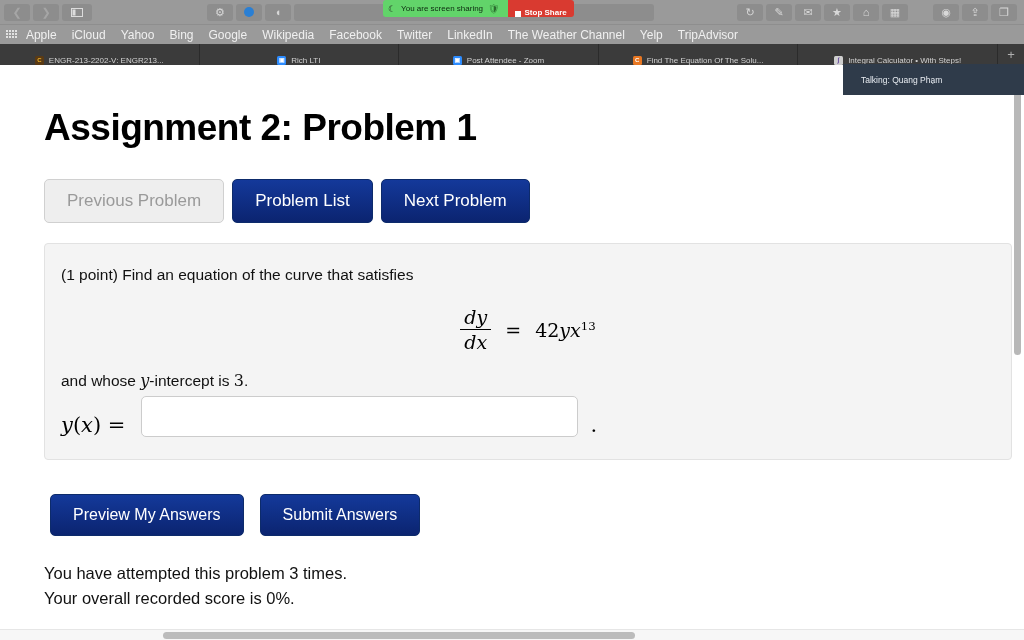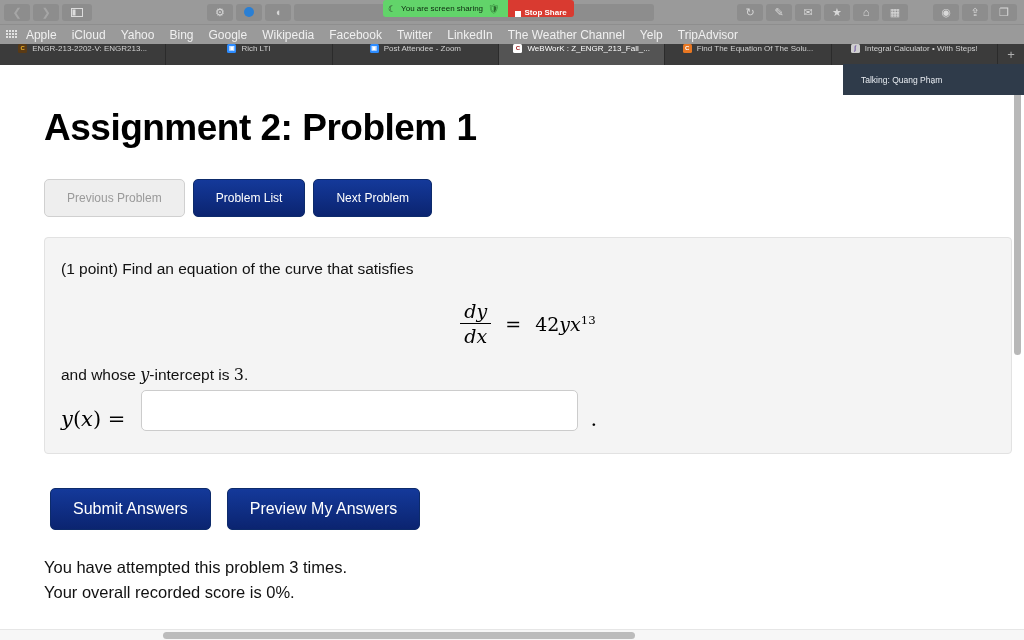--- a/index.html
+++ b/index.html
@@ -104,21 +104,21 @@
 
   .tab-bar {
     height: 21px;
     background: #3b3b3b;
     display: flex;
     align-items: stretch;
   }
   .tab {
     flex: 1;
     display: flex;
-    align-items: flex-start;
+    align-items: flex-end;
     justify-content: center;
     gap: 5px;
     font-size: 8px;
     color: #d2d2d2;
     border-right: 1px solid #2b2b2b;
     overflow: hidden;
     white-space: nowrap;
     padding: 0 4px;
   }
   .tab.active { background: #545454; color: #ffffff; }
@@ -173,21 +173,21 @@
     color: #000;
     letter-spacing: -0.5px;
     padding: 42px 0 0 44px;
   }
   .nav-row {
     display: flex;
     gap: 8px;
     padding: 30px 0 0 44px;
   }
   .btn {
-    font-size: 12px;
+    font-size: 17px;
     border-radius: 5px;
     padding: 11px 22px;
     border: 1px solid #0d2b6b;
     background: linear-gradient(to bottom, #14399a 0%, #0b2470 100%);
     color: #ffffff;
     white-space: nowrap;
   }
   .btn-disabled {
     background: #eeeeee;
     border: 1px solid #d0d0d0;
@@ -383,24 +383,20 @@
     <span>ENGR-213-2202-V: ENGR213...</span>
   </div>
   <div class="tab">
     <span class="favicon fav-zoom">▣</span>
     <span>Rich LTI</span>
   </div>
   <div class="tab">
     <span class="favicon fav-zoom">▣</span>
     <span>Post Attendee - Zoom</span>
   </div>
-  <div class="tab active">
-    <span class="favicon fav-webwork">C</span>
-    <span>WeBWorK : Z_ENGR_213_Fall_...</span>
-  </div>
   <div class="tab">
     <span class="favicon fav-chegg">C</span>
     <span>Find The Equation Of The Solu...</span>
   </div>
   <div class="tab">
     <span class="favicon fav-integral">∫</span>
     <span>Integral Calculator • With Steps!</span>
   </div>
   <div class="tab-plus">+</div>
 </div>
@@ -436,22 +432,22 @@
     <div class="ans-line">
       <span class="mathvar"><span>y</span><span style="font-style:normal">(</span><span>x</span><span style="font-style:normal">)</span>
         <span style="font-style:normal">=</span>
       </span>
       <input class="answer-input" type="text" value="" placeholder="" style="">
       <span class="period">.</span>
     </div>
   </div>
 
   <div class="submit-row">
+    <button class="btn btn-sm">Preview My Answers</button>
     <button class="btn btn-sm">Submit Answers</button>
-    <button class="btn btn-sm">Preview My Answers</button>
   </div>
 
   <div class="footer-text first">You have attempted this problem 3 times.</div>
   <div class="footer-text second">Your overall recorded score is 0%.</div>
 
   <div class="vscroll"></div>
 </div>
 
 <div class="hscroll-track">
   <div class="hscroll-thumb"></div>

